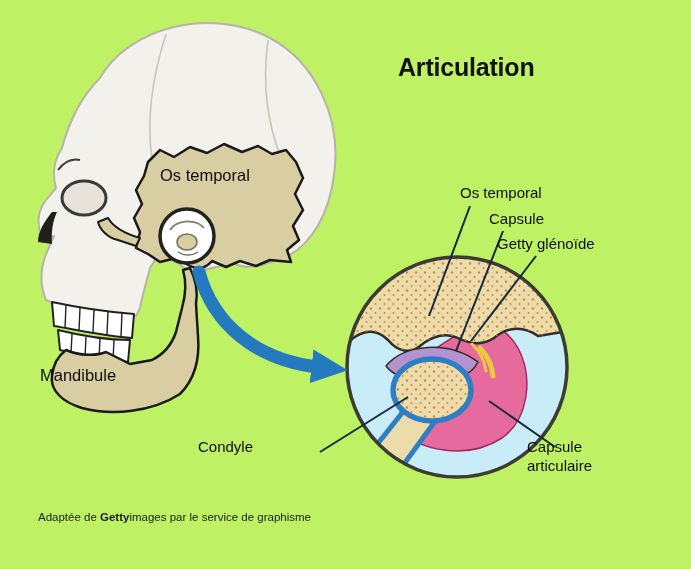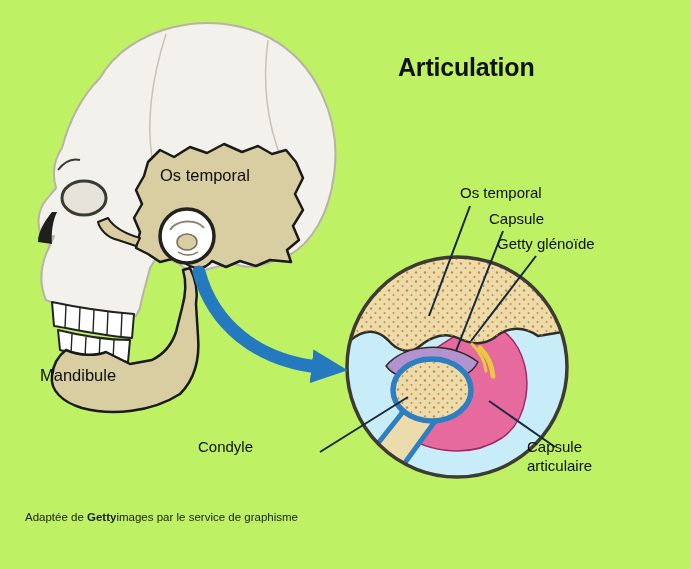--- a/index.html
+++ b/index.html
@@ -12,21 +12,21 @@
   .title{
     position:absolute;left:398px;top:52px;
     font-size:25px;font-weight:700;line-height:31px;letter-spacing:-0.2px;color:#111;
   }
   .skull-label{font-size:16.5px;}
   .inset-label{font-size:15px;}
   .centered{text-align:left;white-space:normal;line-height:19px;}
   .condyle-label{left:198px;top:437px;width:150px;}
   .capsule-label{left:527px;top:437px;width:128px;}
   .credit{
-    position:absolute;left:25px;top:510px;font-size:11.5px;line-height:15px;
+    position:absolute;left:38px;top:510px;font-size:11.5px;line-height:15px;
     color:#1c1c1c;font-weight:400;
   }
   .credit b{font-weight:700;}
 </style>
 </head>
 <body>
 
 <div class="canvas">
 
   <svg width="691" height="569" viewBox="0 0 691 569">

